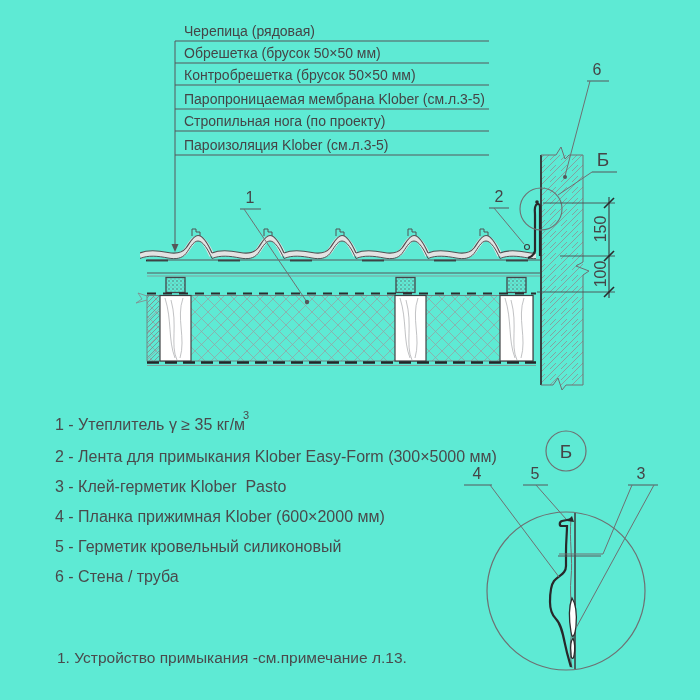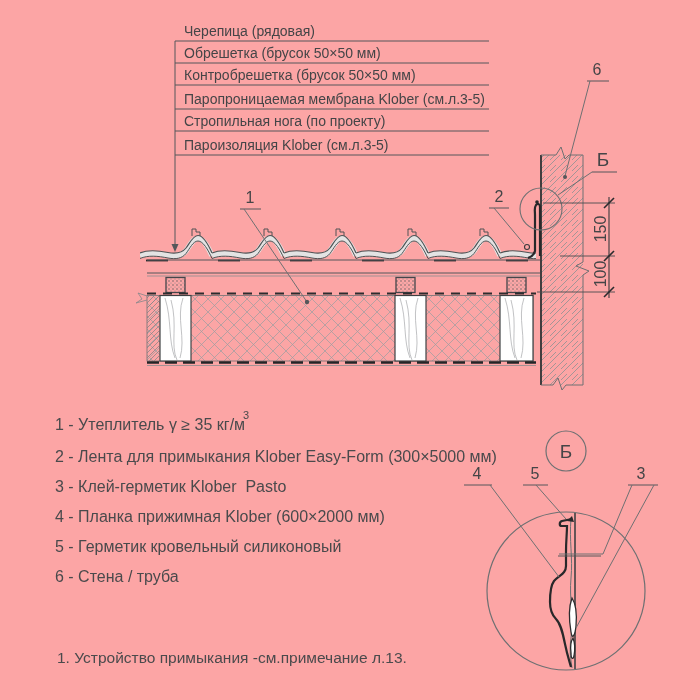--- a/index.html
+++ b/index.html
@@ -1,17 +1,17 @@
 <!DOCTYPE html>
 <html><head>
 <meta charset="utf-8">
 <style>
   html,body { margin:0; padding:0; background:#ffffff; }
   .page {
-    position:relative; width:700px; height:700px; background:#fca5a5;
+    position:relative; width:700px; height:700px; background:#5eead4;
     font-family:"Liberation Sans", sans-serif; overflow:hidden;
   }
   svg text { white-space: pre; }
   .t-callout { font-size:14px; fill:#454547; }
   .t-num     { font-size:16px; fill:#454547; }
   .t-view    { font-size:19px; fill:#454547; }
   .t-dim     { font-size:16px; fill:#454547; }
   .t-legend  { font-size:16px; fill:#4a4a4c; }
   .t-sup     { font-size:11px; fill:#4a4a4c; }
   .t-note    { font-size:15.5px; fill:#4a4a4c; }

